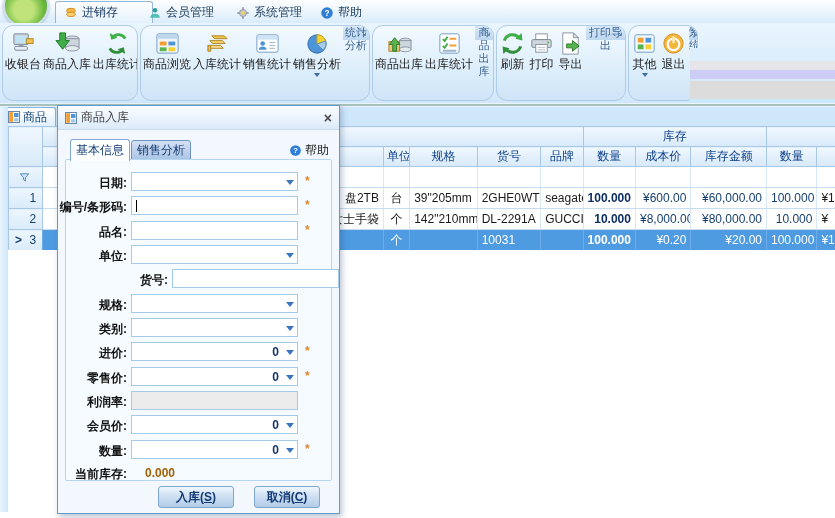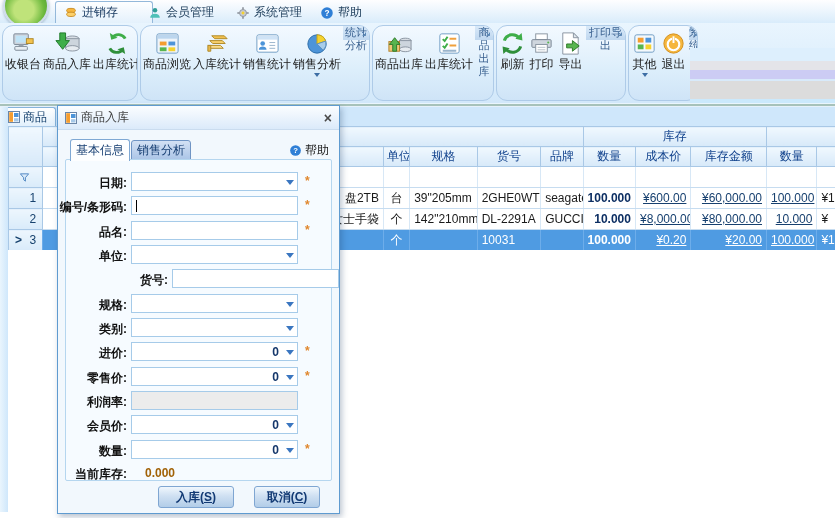--- a/index.html
+++ b/index.html
@@ -54,21 +54,21 @@
   .gridwrap{position:absolute;left:8px;top:126px;width:827px;height:124px;overflow:hidden;}
   table.grid{border-collapse:collapse;table-layout:fixed;width:880px;}
   .grid th{height:19px;background:linear-gradient(#f0f8fe,#d7e9f9);border:1px solid #a9c8e6;
            color:#10418c;font-weight:normal;padding:0 3px;text-align:center;overflow:hidden;white-space:nowrap;}
   .grid td{height:20px;padding:0 4px;border-right:1px solid #d8e8f6;border-bottom:1px solid #c6dcf0;
            overflow:hidden;white-space:nowrap;color:#1a1a1a;background:#fff;}
   .grid td.rowhdr{background:linear-gradient(#edf6fd,#d9ebfa);border:1px solid #a9c8e6;
                   color:#17426e;text-align:right;padding-right:6px;}
   .grid .ar{text-align:right;}.grid .ac{text-align:center;}.grid .al{text-align:left;}
   .grid .b{font-weight:bold;color:#0d2f63;}
-  .grid .num{color:#17406f;text-decoration:underline;}
+  .grid .num{color:#17406f;}
   .grid tr.sel td{background:#4f9be2;color:#fff;border-right-color:#6dadea;border-bottom-color:#3f86cc;}
   .grid tr.sel td.rowhdr{background:linear-gradient(#edf6fd,#d9ebfa);color:#17426e;}
   .grid tr.sel td .b,.grid tr.sel td.num{color:#fff;}
   .grid th.partial{text-align:left;}
   .selarrow{float:left;font-weight:bold;color:#17426e;margin-left:2px;}
   .funnel{width:11px;height:11px;margin:0 auto;display:block;}
 
   
   .dialog{position:absolute;left:57px;top:105px;width:281px;height:407px;background:#f2f8fd;
           border:1px solid #5f9bd0;box-shadow:2px 3px 6px rgba(30,60,100,.3);}

